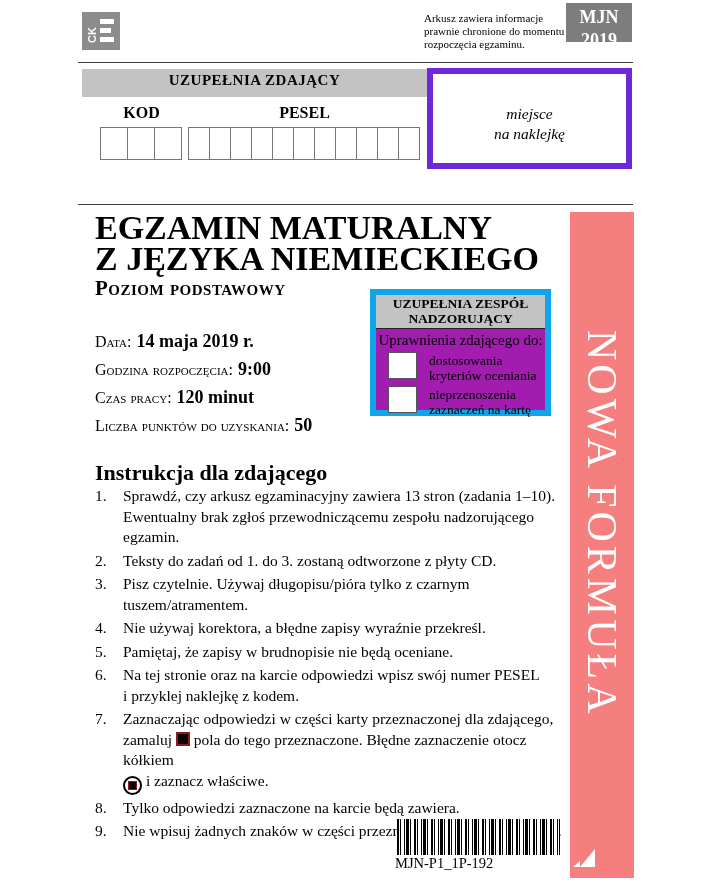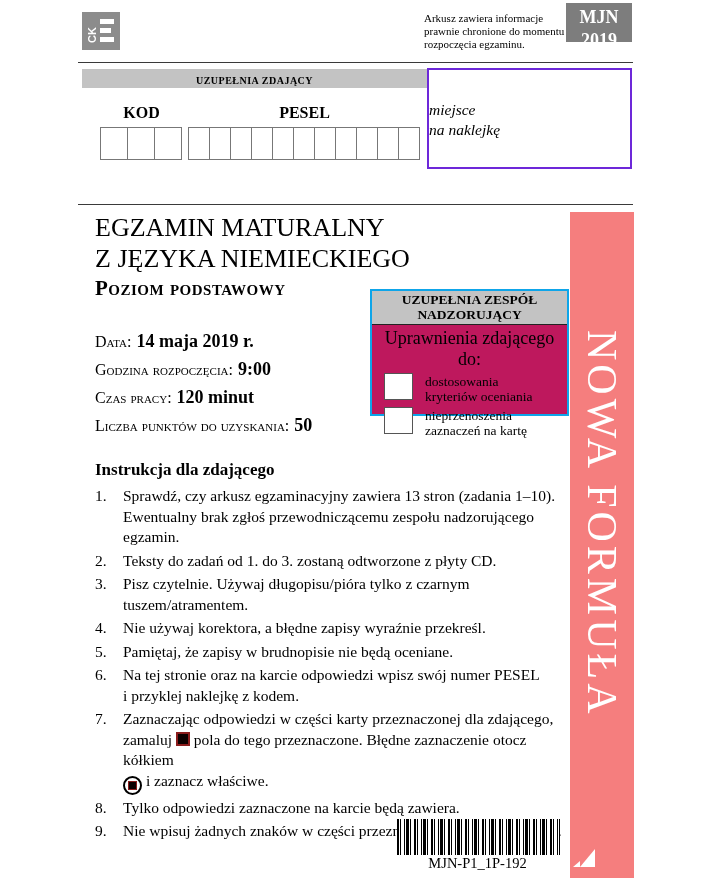--- a/index.html
+++ b/index.html
@@ -12,68 +12,68 @@
   .logo-text{left:127px;top:11px;font-family:"Liberation Sans",sans-serif;
              font-weight:bold;font-size:13px;line-height:14.5px;color:#4a4a4a;letter-spacing:.4px;}
   .notice{left:424px;top:12px;width:142px;font-size:11px;line-height:13px;}
   .mjn-box{left:566px;top:3px;width:66px;height:39px;background:#7d7d7d;color:#fff;
            font-weight:bold;font-size:18px;line-height:23px;text-align:center;padding-top:3px;box-sizing:border-box;}
   .hline{height:1px;background:#3a3a3a;}
   .line-header{left:78px;top:62px;width:555px;}
   .line-title{left:78px;top:204px;width:555px;}
 
   
-  .uz-bar{left:82px;top:69px;width:345px;height:19px;background:#c3c3c3;
-          font-weight:bold;font-size:10px;line-height:23px;text-align:center;letter-spacing:.5px;}
+  .uz-bar{left:82px;top:69px;width:345px;height:28px;background:#c3c3c3;
+          font-weight:bold;font-size:15px;line-height:23px;text-align:center;letter-spacing:.5px;}
   .field-label{font-weight:bold;font-size:16px;text-align:center;}
   .kod-label{left:100px;top:104px;width:83px;}
   .pesel-label{left:188px;top:104px;width:233px;}
   .cell-row{display:flex;}
   .kod-row{left:100px;top:127px;}
   .pesel-row{left:188px;top:127px;}
   .cell{width:28px;height:33px;border:1px solid #777;background:#fff;box-sizing:border-box;margin-left:-1px;}
   .cell:first-child{margin-left:0;}
   .pesel-row .cell{width:22px;}
-  .sticker-box{left:427px;top:68px;width:205px;height:101px;border:2px solid #6d28d9;box-sizing:border-box;
-               font-style:italic;font-size:15.5px;line-height:20px;padding-top:30px;}
+  .sticker-box{left:427px;top:68px;width:205px;height:101px;border:6px solid #6d28d9;box-sizing:border-box;
+               font-style:italic;font-size:15.5px;line-height:20px;text-align:center;padding-top:30px;}
 
   
-  .title{left:95px;top:212px;font-weight:normal;font-size:26px;line-height:31px;}
+  .title{left:95px;top:212px;font-weight:bold;font-size:34px;line-height:31px;}
   .level{left:95px;top:276px;font-weight:bold;font-size:21px;font-variant:small-caps;letter-spacing:.5px;}
   .details{left:95px;top:331px;text-align:right;}
   .detail-line{height:28px;display:flex;align-items:baseline;}
   .detail-label{font-variant:small-caps;font-size:16px;}
   .detail-value{font-weight:bold;font-size:18px;margin-left:5px;}
 
   
-  .sup-box{left:370px;top:289px;width:199px;height:127px;border:2px solid #0ea5e9;box-sizing:border-box;background:#be185d;}
+  .sup-box{left:370px;top:289px;width:181px;height:127px;border:6px solid #0ea5e9;box-sizing:border-box;background:#a21caf;}
   .sup-header{background:#c3c3c3;border-bottom:1px solid #222;font-weight:bold;font-size:13.5px;
               line-height:15px;text-align:center;padding:1px 0 2px;}
-  .sup-subtitle{font-size:18px;text-align:center;margin-top:3px;}
+  .sup-subtitle{font-size:15px;text-align:center;margin-top:3px;}
   .sup-row{display:flex;align-items:flex-start;margin:3px 0 0 12px;}
   .sup-checkbox{width:29px;height:27px;border:1px solid #555;background:#fff;box-sizing:border-box;flex:none;}
   .sup-opt-label{font-size:13.5px;line-height:15px;margin-left:12px;margin-top:1px;}
 
   
-  .instr-heading{left:95px;top:460px;font-weight:bold;font-size:17px;}
+  .instr-heading{left:95px;top:460px;font-weight:bold;font-size:22px;}
   .instr-list{left:95px;top:486px;width:480px;margin:0;padding:0;list-style:none;counter-reset:it;}
   .instr-list li{position:relative;padding-left:28px;margin-bottom:3px;font-size:15.5px;
                  line-height:20.5px;white-space:pre-wrap;counter-increment:it;}
   .instr-list li::before{content:counter(it) ".";position:absolute;left:0;top:0;}
   .sq-icon{display:inline-block;width:10px;height:10px;background:#0d0000;border:2px solid #8b1c1c;
            vertical-align:-1px;}
   .circ-icon{display:inline-flex;align-items:center;justify-content:center;width:15px;height:15px;
              border:2px solid #000;border-radius:50%;vertical-align:-4px;}
   .circ-icon .sq-icon{width:7px;height:7px;border-width:1.5px;vertical-align:0;}
 
   
   .barcode{left:397px;top:819px;width:163px;height:36px;
            background:repeating-linear-gradient(90deg,#000 0 2px,#fff 2px 3px,#000 3px 4px,#fff 4px 7px,
            #000 7px 8px,#fff 8px 9px,#000 9px 12px,#fff 12px 13px,#000 13px 14px,#fff 14px 17px);}
-  .footer-code{left:395px;top:855px;width:165px;text-align:center;font-size:14.5px;}
+  .footer-code{left:395px;top:855px;width:165px;text-align:left;font-size:14.5px;}
 
   
   .red-bar{left:570px;top:212px;width:64px;height:666px;}
   .red-bar .vtext{writing-mode:vertical-rl;height:100%;width:100%;line-height:64px;box-sizing:border-box;
                   padding-top:118px;color:#fff;font-size:42px;letter-spacing:4px;white-space:nowrap;}
   .corner-svg{left:572px;top:844px;}
 </style>
 </head>
 <body>
 

